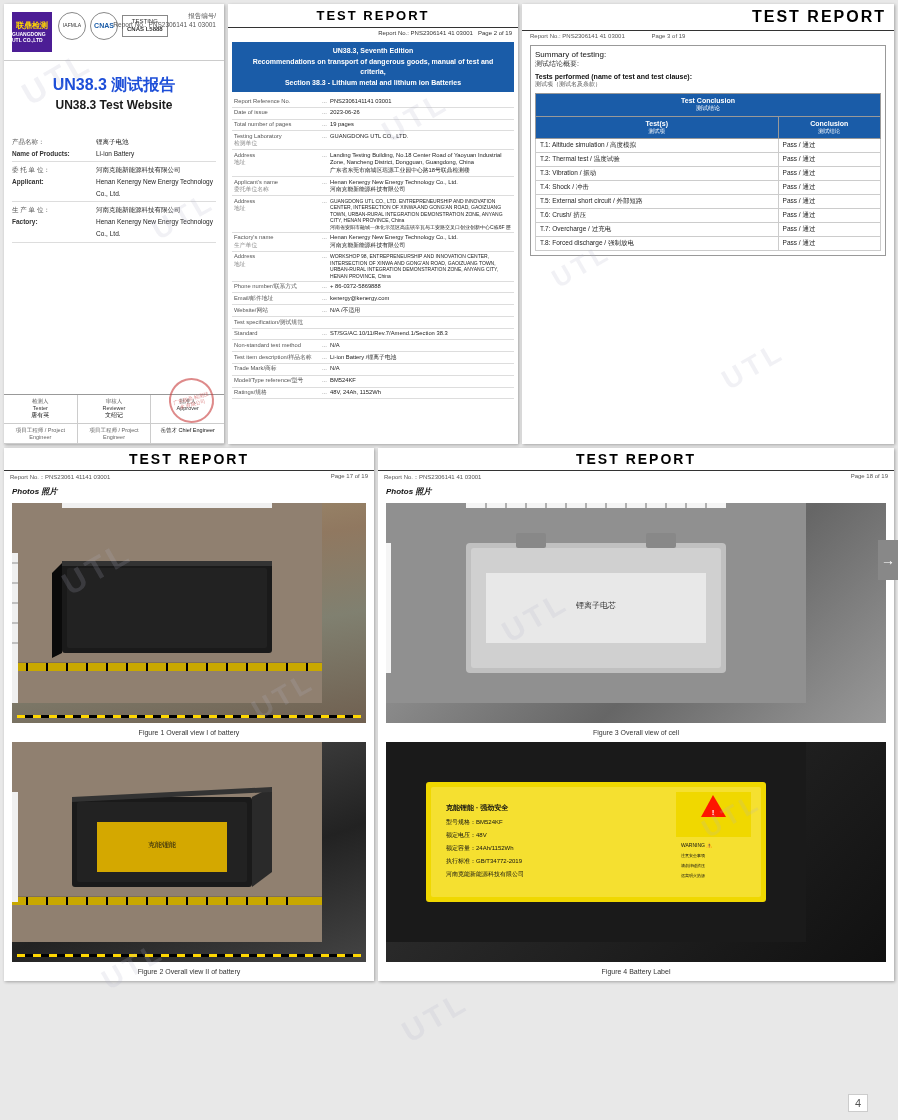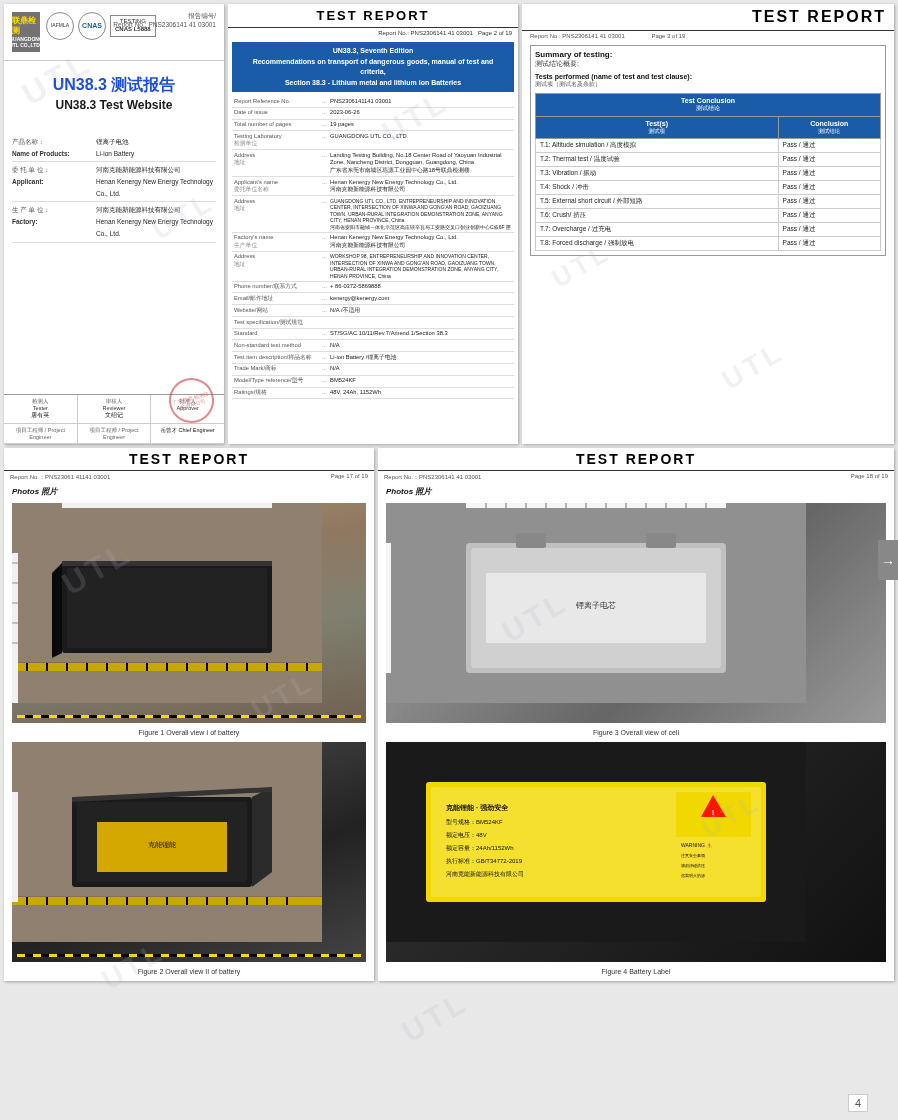--- a/index.html
+++ b/index.html
@@ -83,23 +83,23 @@
       gap: 6px;
     }
 
     .logo-box {
       display: flex;
       align-items: center;
       gap: 4px;
     }
 
     .logo-square {
-      width: 28px;
+      width: 40px;
       height: 40px;
-      background: #737373;
+      background: #4c1d95;
       display: flex;
       flex-direction: column;
       align-items: center;
       justify-content: center;
       color: white;
       font-size: 6px;
       font-weight: bold;
       line-height: 1.2;
     }
 
@@ -304,21 +304,21 @@
       color: #555;
       padding: 2px 8px;
     }
 
     .p3-summary-box {
       margin: 4px 8px;
       border: 1px solid #999;
       padding: 4px;
     }
 
-    .p3-summary-title-cn { font-size: 8px; font-weight: bold; color: #111; }
+    .p3-summary-title-cn { font-size: 8px; font-weight: normal; color: #111; }
     .p3-summary-title-en { font-size: 7px; color: #333; margin-bottom: 3px; }
 
     .p3-tests-title { font-size: 7px; font-weight: bold; color: #111; margin-top: 4px; }
     .p3-tests-subtitle { font-size: 6px; color: #555; margin-bottom: 4px; }
 
     .p3-table {
       width: 100%;
       border-collapse: collapse;
       font-size: 6.5px;
     }

